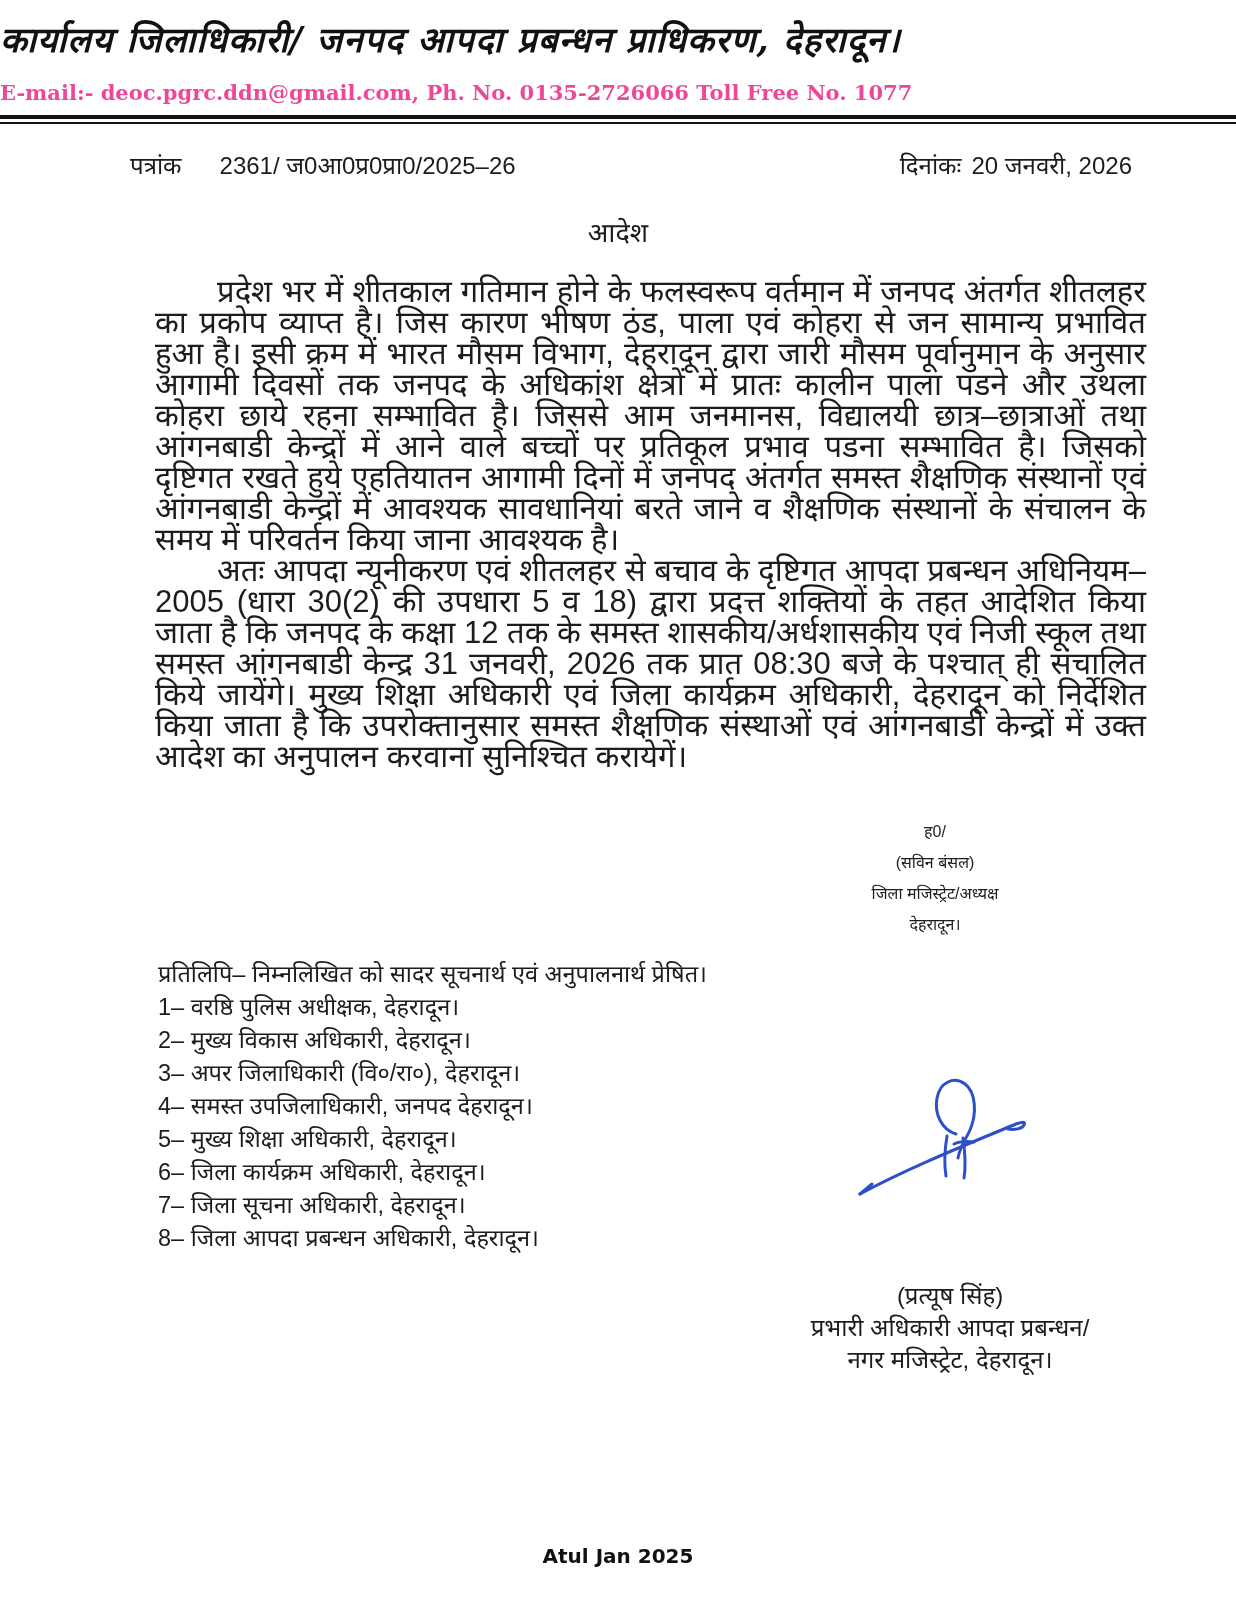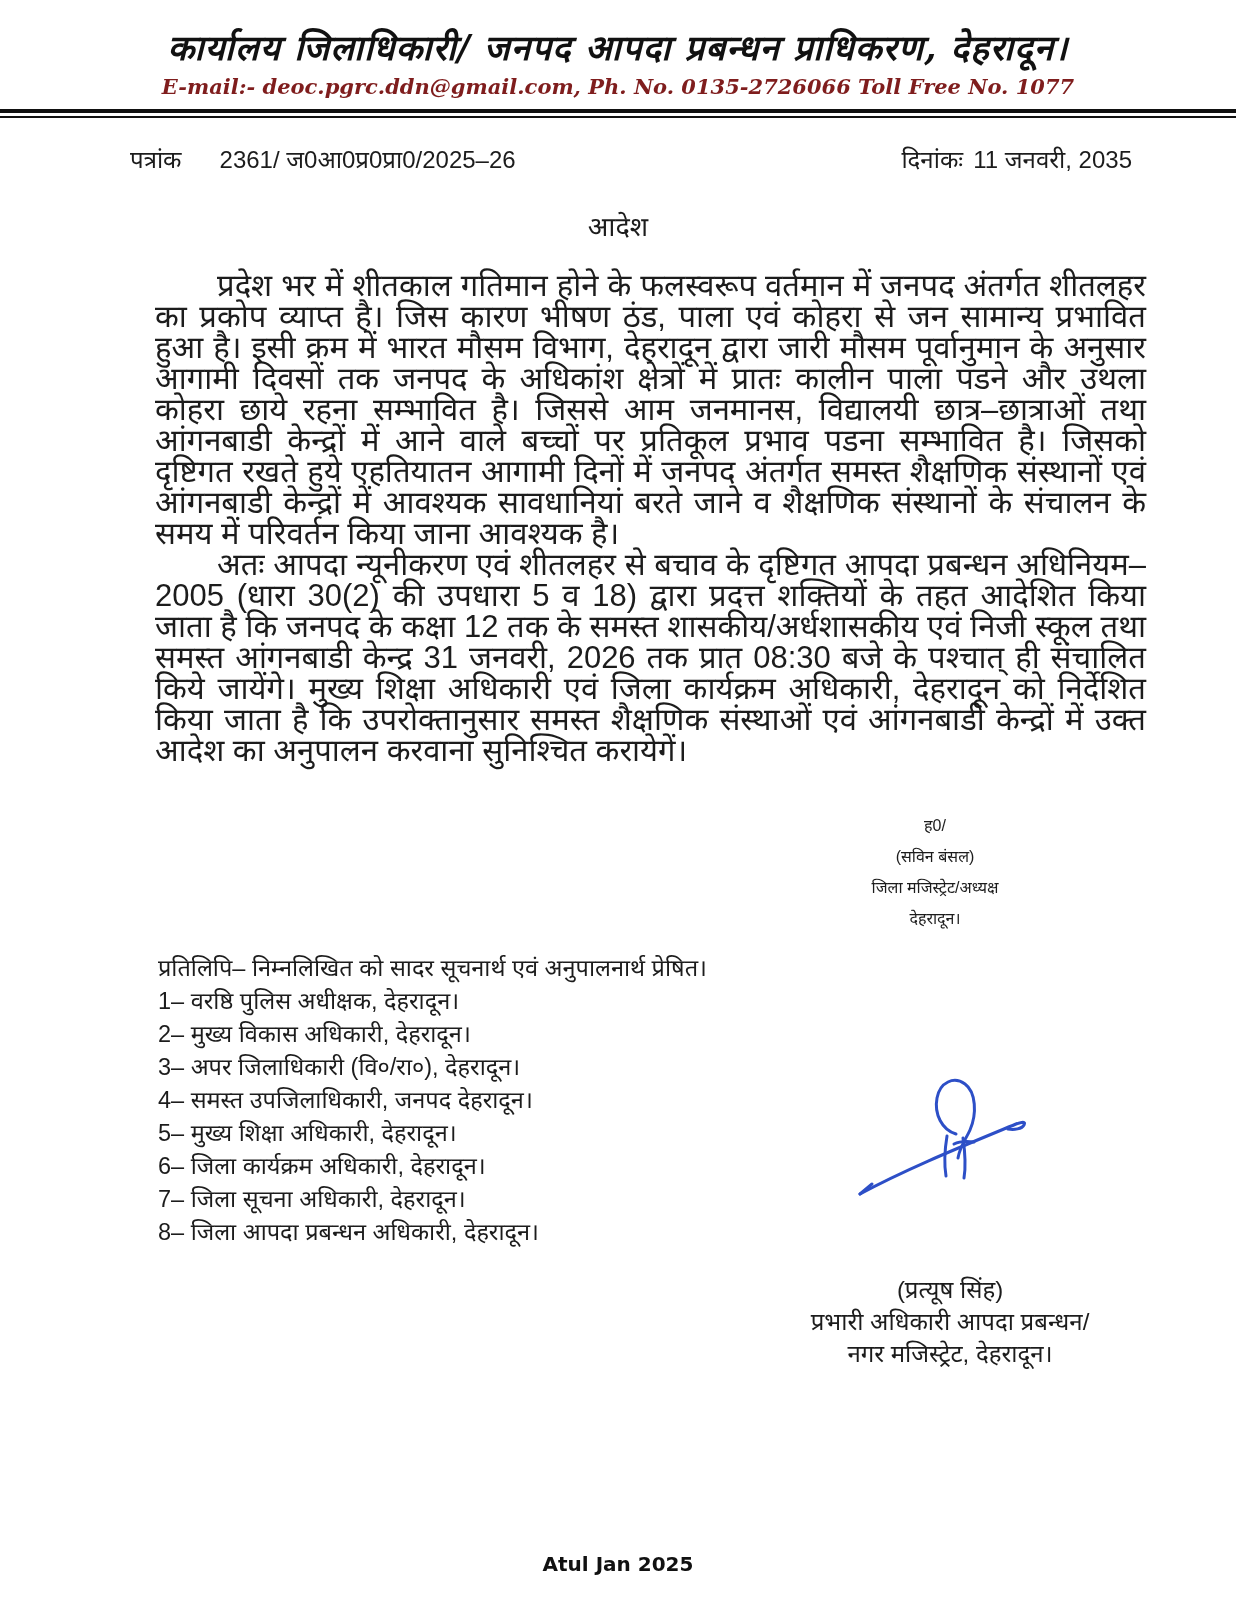--- a/index.html
+++ b/index.html
@@ -12,37 +12,36 @@
     font-family: "Liberation Sans", sans-serif;
     color: #1c1c1c;
   }
   .page {
     position: relative;
     width: 1236px;
     height: 1600px;
     background: #ffffff;
   }
   
-  .letterhead { text-align: center; padding-top: 26px; }
+  .letterhead { text-align: left; padding-top: 18px; }
   .org-line {
     font-family: "DejaVu Serif", serif;
     font-weight: 700;
     font-style: italic;
     font-size: 35px;
     letter-spacing: 1px;
     color: #111111;
     line-height: 1.25;
   }
   .contact-line {
     font-family: "DejaVu Serif", serif;
     font-weight: 700;
     font-size: 21px;
-    color: #7f1d1d;
-    margin-top: 4px;
-    font-style: italic;
+    color: #ec4899;
+    margin-top: 18px;
   }
   .header-rule {
     margin-top: 10px;
     width: 100%;
     height: 0;
     border-top: 4px solid #111111;
     border-bottom: 2px solid #111111;
     padding-top: 3px;
     background: transparent;
   }
@@ -102,21 +101,21 @@
     margin-left: 755px;
     width: 390px;
     text-align: center;
     font-size: 24px;
     line-height: 32px;
   }
   
   .footer-note {
     position: absolute;
     left: 0;
-    bottom: 24px;
+    bottom: 32px;
     width: 100%;
     text-align: center;
     font-family: "DejaVu Sans", sans-serif;
     font-weight: 700;
     font-size: 20px;
     color: #111111;
   }
 </style>
 </head>
 <body>
@@ -127,21 +126,21 @@
     <div class="org-line">कार्यालय जिलाधिकारी/ जनपद आपदा प्रबन्धन प्राधिकरण, देहरादून।</div>
     <div class="contact-line">E-mail:- deoc.pgrc.ddn@gmail.com, Ph. No. 0135-2726066 Toll Free No. 1077</div>
     <div class="header-rule"></div>
   </div>
 
   <div class="ref-row">
     <div class="ref-left">
       <span>पत्रांक</span><span class="ref-value">2361/ ज0आ0प्र0प्रा0/2025–26</span>
     </div>
     <div class="ref-right">
-      <span>दिनांकः</span><span class="date-value">11 जनवरी, 2035</span>
+      <span>दिनांकः</span><span class="date-value">20 जनवरी, 2026</span>
     </div>
   </div>
 
   <div class="order-title-wrap">
     <span class="order-title">आदेश</span>
   </div>
 
   <div class="body-text">
     <p>प्रदेश भर में शीतकाल गतिमान होने के फलस्वरूप वर्तमान में जनपद अंतर्गत  शीतलहर का प्रकोप व्याप्त है। जिस कारण भीषण ठंड, पाला एवं कोहरा से जन सामान्य प्रभावित हुआ है। इसी क्रम में भारत मौसम विभाग, देहरादून द्वारा जारी मौसम पूर्वानुमान के अनुसार आगामी दिवसों तक जनपद के अधिकांश क्षेत्रों में प्रातः कालीन पाला पडने और उथला कोहरा छाये रहना सम्भावित है। जिससे आम जनमानस, विद्यालयी छात्र–छात्राओं तथा आंगनबाडी केन्द्रों में आने वाले बच्चों पर प्रतिकूल प्रभाव पडना सम्भावित है। जिसको दृष्टिगत रखते हुये एहतियातन आगामी दिनों में जनपद अंतर्गत समस्त शैक्षणिक संस्थानों एवं आंगनबाडी केन्द्रों में आवश्यक सावधानियां बरते जाने  व शैक्षणिक संस्थानों के संचालन के समय में परिवर्तन किया जाना आवश्यक है।</p>
     <p>अतः आपदा न्यूनीकरण एवं शीतलहर से बचाव के दृष्टिगत आपदा प्रबन्धन अधिनियम–2005 (धारा 30(2) की उपधारा 5 व 18)  द्वारा प्रदत्त शक्तियों के तहत आदेशित किया जाता है कि जनपद के कक्षा 12 तक के समस्त शासकीय/अर्धशासकीय एवं निजी स्कूल तथा समस्त आंगनबाडी केन्द्र 31 जनवरी, 2026 तक प्रात 08:30 बजे के पश्चात् ही संचालित किये जायेंगे। मुख्य शिक्षा अधिकारी एवं जिला कार्यक्रम अधिकारी, देहरादून को निर्देशित किया जाता है कि उपरोक्तानुसार समस्त शैक्षणिक संस्थाओं एवं आंगनबाडी केन्द्रों में उक्त आदेश का अनुपालन करवाना सुनिश्चित करायेगें।</p>

